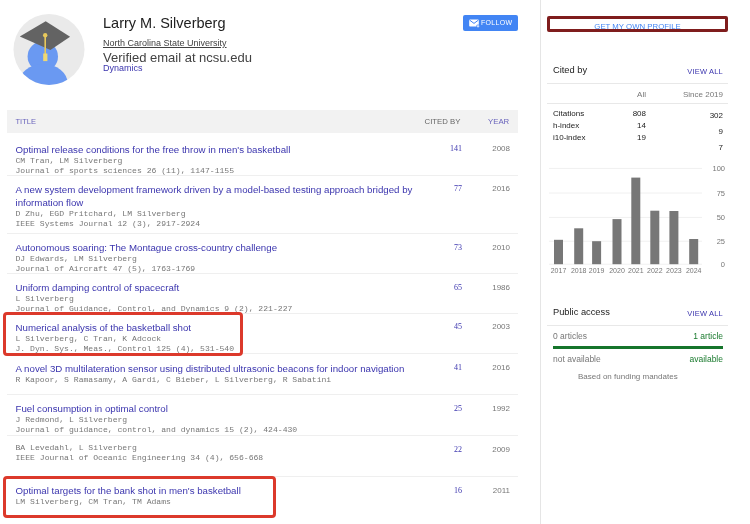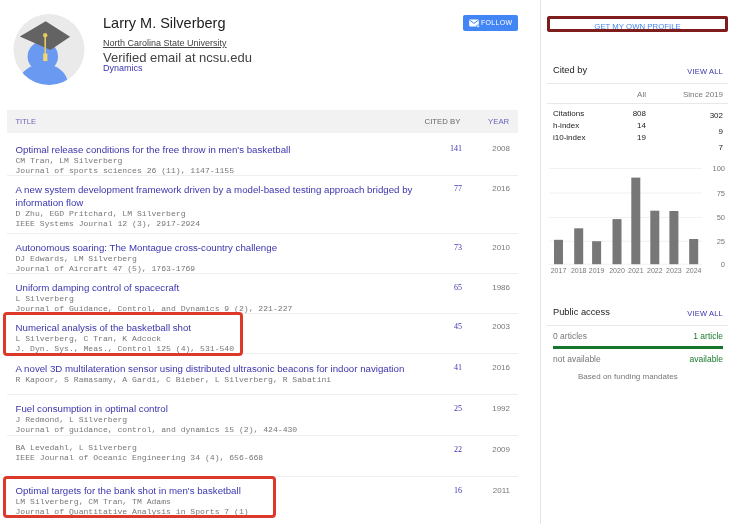--- a/index.html
+++ b/index.html
@@ -128,21 +128,20 @@
 <div class="abs" style="left:15.5px; top:443px; width:420px;">
   <div class="meta">BA Levedahl, L Silverberg</div>
   <div class="meta">IEEE Journal of Oceanic Engineering 34 (4), 656-668</div>
 </div>
 <div class="abs num row-num" style="top:444.5px;">22</div>
 <div class="abs yr row-yr" style="top:444.5px;">2009</div>
 
 <div class="abs" style="left:15.5px; top:484px; width:420px;">
   <div class="title">Optimal targets for the bank shot in men's basketball</div>
   <div class="meta">LM Silverberg, CM Tran, TM Adams</div>
-  <div class="meta">Journal of Quantitative Analysis in Sports 7 (1)</div>
 </div>
 <div class="abs num row-num" style="top:485.5px;">16</div>
 <div class="abs yr row-yr" style="top:485.5px;">2011</div>
 
 <div class="redbox" style="left:3px; top:311.8px; width:239.5px; height:44.4px;"></div>
 <div class="redbox" style="left:3px; top:475.8px; width:273px; height:42px;"></div>
 
 <div class="abs" style="left:547px; top:15.5px; width:181px; height:16px; border:3px solid #7f1d1d; border-radius:2px; text-align:center; line-height:15px; font-size:7.8px; color:#4285f4;">GET MY OWN PROFILE</div>
 
 <div class="abs sbh" style="left:553px; top:65px;">Cited by</div>

